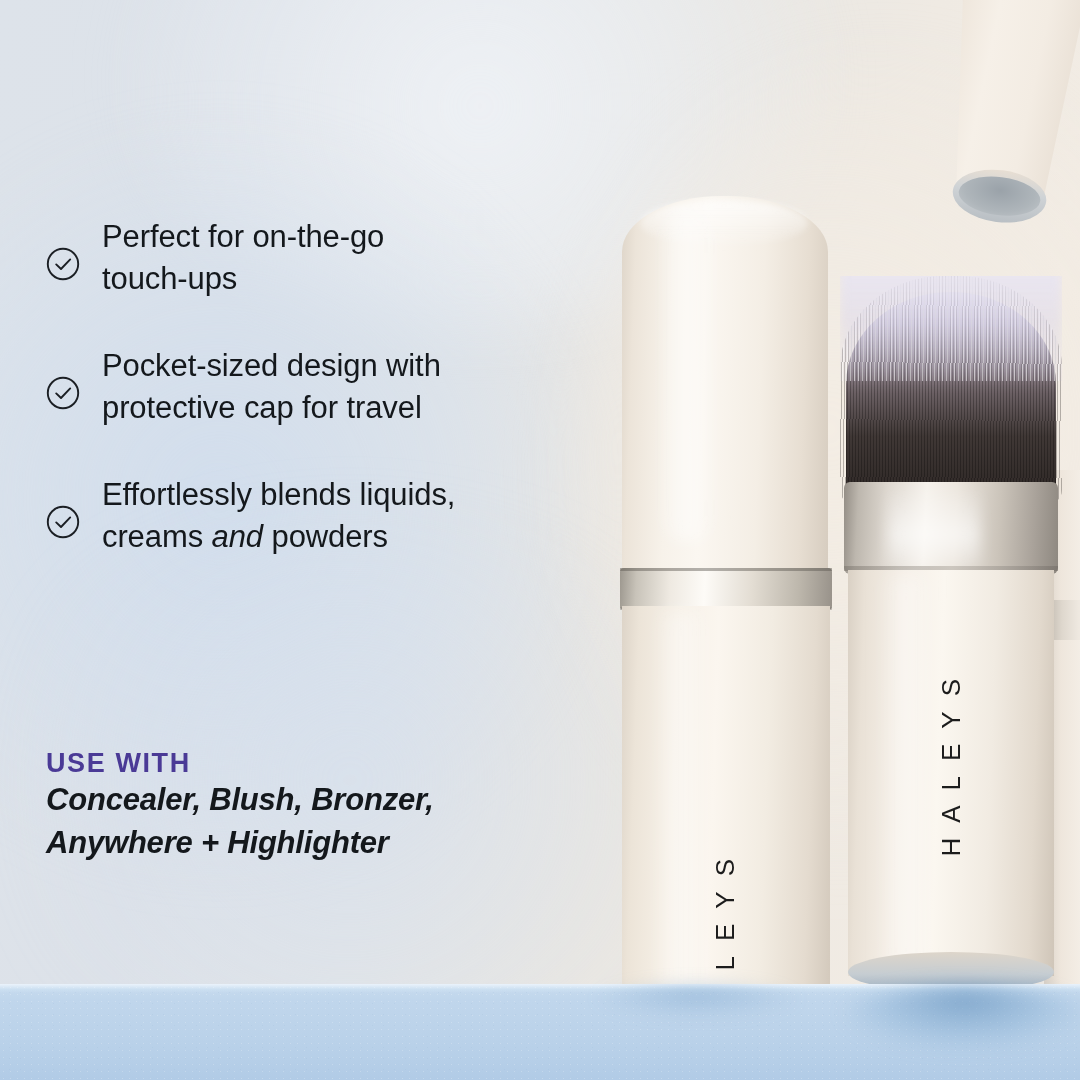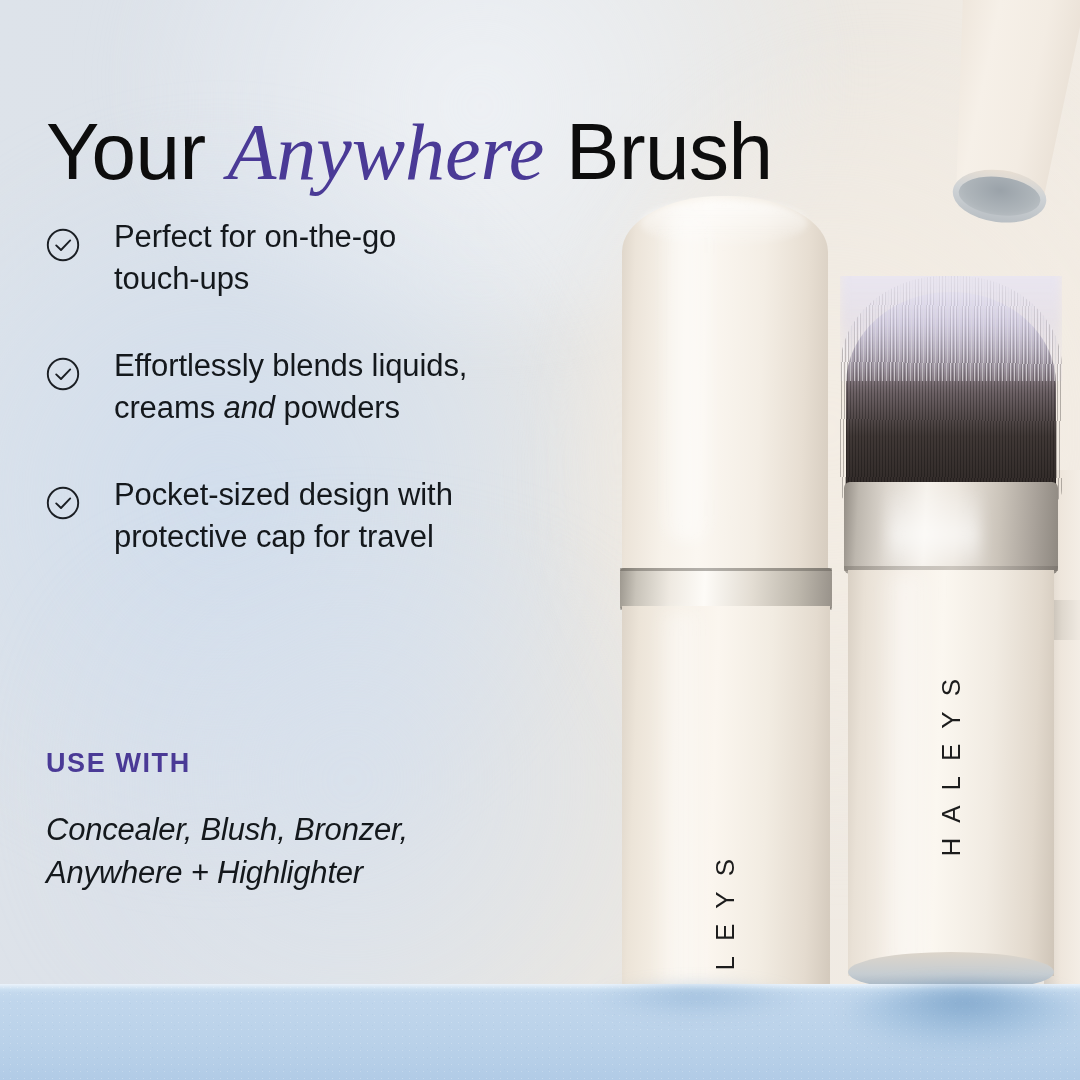--- a/index.html
+++ b/index.html
@@ -506,22 +506,22 @@
 
   .bullets {
     position: absolute;
     left: 46px;
     top: 216px;
     width: 560px;
   }
   .bullet {
     position: relative;
     display: flex;
-    align-items: flex-start;
-    gap: 34px;
+    align-items: center;
+    gap: 22px;
     margin-bottom: 46px;
   }
   .check-icon {
     flex: 0 0 auto;
     width: 34px;
     height: 34px;
     margin-top: 12px;
   }
   .check-icon svg { display: block; }
   .bullet-text {
@@ -541,26 +541,26 @@
     top: 748px;
     width: 516px;
   }
   .usewith-label {
     font-size: 27px;
     font-weight: 700;
     color: #4a3a96;
     letter-spacing: 1.6px;
   }
   .usewith-items {
-    margin-top: 30px;
     font-size: 31px;
     font-style: italic;
     color: #14181c;
     line-height: 1.38;
     letter-spacing: -0.2px;
+    font-weight: bold;
   }
 </style>
 </head>
 <body>
 
 <div id="stage">
 
   <div class="bg-base"></div>
   <div class="bg-glow-top"></div>
   <div class="bg-glow-left"></div>
@@ -604,52 +604,51 @@
     <div class="brandmark br-brand">HALEYS</div>
   </div>
 
   <div class="ledge">
     <div class="ledge-top-edge"></div>
     <div class="ledge-texture"></div>
     <div class="ledge-shadow-right"></div>
     <div class="ledge-shadow-left"></div>
   </div>
 
-  <h1 class="headline"><span>Your </span><span class="accent">Anywhere</span><span> Brush</span></h1>
 
   <div class="bullets">
 
     <div class="bullet">
       <span class="check-icon">
         <svg viewBox="0 0 34 34" width="34" height="34" aria-hidden="true">
           <circle cx="17" cy="17" r="15.2" fill="none" stroke="#1b1f24" stroke-width="1.9"></circle>
           <path d="M10.2 17.4 L15.0 22.0 L24.2 12.4" fill="none" stroke="#1b1f24" stroke-width="1.9" stroke-linecap="round" stroke-linejoin="round"></path>
         </svg>
       </span>
       <span class="bullet-text"><span>Perfect for on-the-go</span><br><span>touch-ups</span></span>
     </div>
 
     <div class="bullet">
       <span class="check-icon">
         <svg viewBox="0 0 34 34" width="34" height="34" aria-hidden="true">
           <circle cx="17" cy="17" r="15.2" fill="none" stroke="#1b1f24" stroke-width="1.9"></circle>
           <path d="M10.2 17.4 L15.0 22.0 L24.2 12.4" fill="none" stroke="#1b1f24" stroke-width="1.9" stroke-linecap="round" stroke-linejoin="round"></path>
         </svg>
       </span>
-      <span class="bullet-text"><span>Effortlessly blends liquids,</span><br><span>creams </span><i>and</i><span> powders</span></span>
+      <span class="bullet-text"><span>Pocket-sized design with</span><br><span>protective cap for travel</span></span>
     </div>
 
     <div class="bullet">
       <span class="check-icon">
         <svg viewBox="0 0 34 34" width="34" height="34" aria-hidden="true">
           <circle cx="17" cy="17" r="15.2" fill="none" stroke="#1b1f24" stroke-width="1.9"></circle>
           <path d="M10.2 17.4 L15.0 22.0 L24.2 12.4" fill="none" stroke="#1b1f24" stroke-width="1.9" stroke-linecap="round" stroke-linejoin="round"></path>
         </svg>
       </span>
-      <span class="bullet-text"><span>Pocket-sized design with</span><br><span>protective cap for travel</span></span>
+      <span class="bullet-text"><span>Effortlessly blends liquids,</span><br><span>creams </span><i>and</i><span> powders</span></span>
     </div>
 
   </div>
 
   <div class="usewith-block">
     <div class="usewith-label">USE WITH</div>
     <div class="usewith-items"><span>Concealer, Blush, Bronzer,</span><br><span>Anywhere + Highlighter</span></div>
   </div>
 
 </div>

